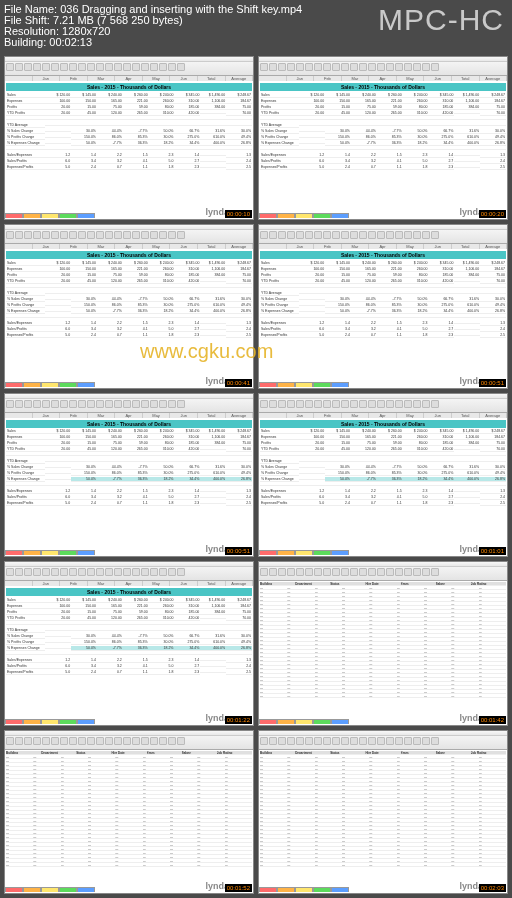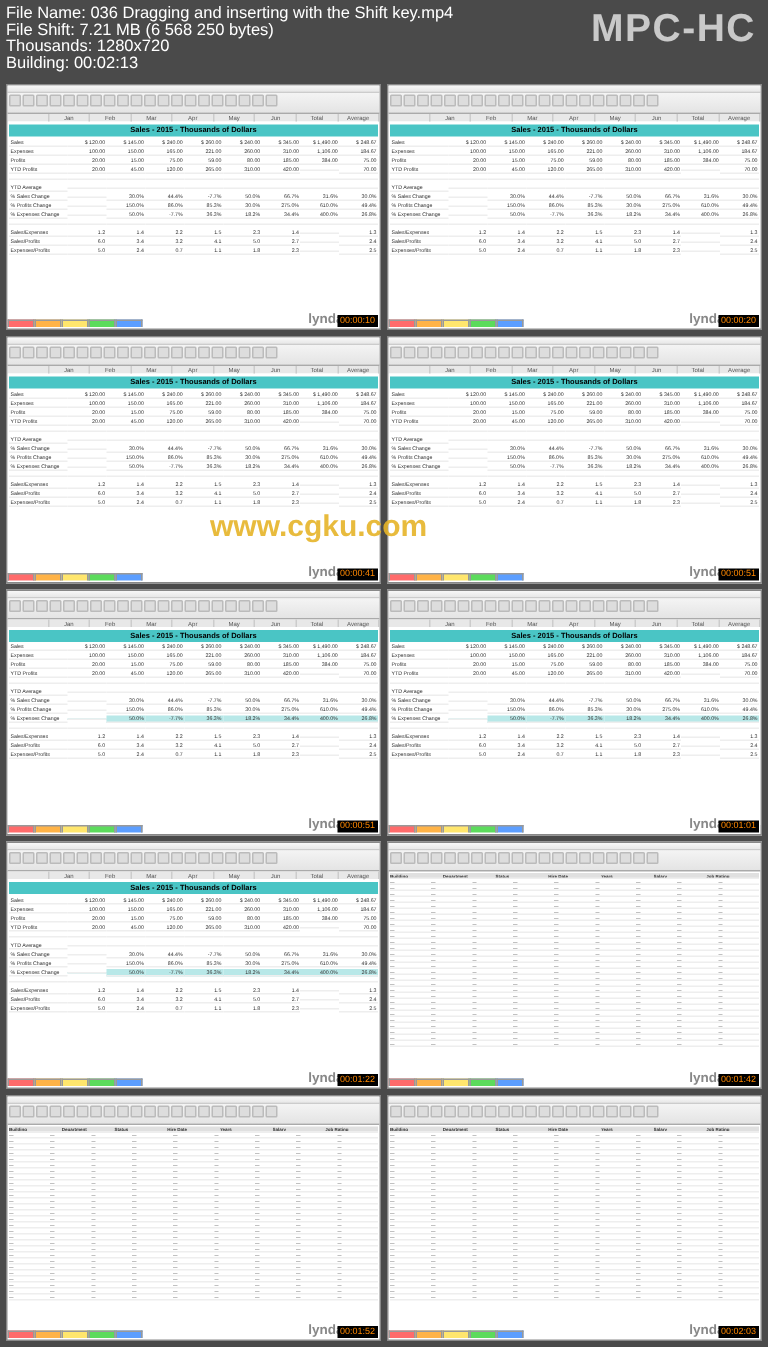--- a/index.html
+++ b/index.html
@@ -1,52 +1,52 @@
 <!DOCTYPE html>
 <html><head>
 <meta charset="utf-8">
 <style>
 *{box-sizing:border-box;margin:0;padding:0}
 body{width:512px;height:898px;background:#4a4a4a;font-family:Arial,sans-serif;font-size:6px;position:relative;overflow:hidden}
-.watermark{position:absolute;top:3px;right:8px;color:rgba(255,255,255,0.7);font-size:26px;font-weight:bold;letter-spacing:1px;z-index:100}
+.watermark{position:absolute;top:3px;right:8px;color:rgba(255,255,255,0.7);font-size:30px;font-weight:normal;letter-spacing:1px;z-index:100}
 .meta{position:absolute;top:4px;left:4px;color:#fff;font-size:11px;line-height:11px;z-index:100}
 .grid{position:absolute;top:56px;left:4px;right:4px;bottom:4px;display:grid;grid-template-columns:1fr 1fr;grid-template-rows:repeat(5,1fr);gap:4px}
 .thumb{background:#fff;position:relative;overflow:hidden;border:1px solid #888}
 .menubar{height:5px;background:linear-gradient(#f8f8f8,#e8e8e8);border-bottom:1px solid #ccc}
 .ribbon{height:14px;background:linear-gradient(#f4f4f4,#e4e4e4);border-bottom:1px solid #aaa;display:flex;gap:1px;padding:1px}
 .rbtn{width:8px;height:8px;background:#ddd;border:1px solid #bbb;border-radius:1px}
 .colhdr{height:5px;background:#e8e8e8;display:flex}
 .ch{flex:1;border-right:1px solid #ccc;font-size:4px;text-align:center;color:#555}
 .sheet{background:#fff;height:calc(100% - 30px);padding:1px}
 .title{background:#4ac5c5;color:#000;font-size:5px;font-weight:bold;text-align:center;padding:1px;margin:1px 0}
 .tbl{font-size:3.5px;color:#333}
 .tr{display:flex;height:6px;align-items:center}
 .tc{flex:1;text-align:right;padding-right:1px;border-bottom:1px solid #eee;overflow:hidden;white-space:nowrap}
 .tc.lbl{flex:1.5;text-align:left;padding-left:1px}
 .tc.hl{background:#b8e8e8}
 .lynda{position:absolute;bottom:2px;right:24px;color:#888;font-size:9px;font-weight:bold}
 .tstamp{position:absolute;bottom:1px;right:1px;background:#000;color:#ff8800;font-size:6px;padding:1px 2px}
 .sheettabs{position:absolute;bottom:0;left:0;height:6px;display:flex;gap:0}
 .stab{width:18px;height:5px;border:1px solid #999;border-bottom:none;font-size:3px}
 .s1{background:#ff6b6b}.s2{background:#ffb347}.s3{background:#ffe66d}.s4{background:#5cdb5c}.s5{background:#5c9eff}
-.wm2{position:absolute;top:340px;left:140px;color:rgba(230,180,40,0.9);font-size:20px;font-weight:bold;z-index:200;pointer-events:none}
+.wm2{position:absolute;top:340px;left:140px;color:rgba(230,180,40,0.9);font-size:20px;font-weight:normal;z-index:200;pointer-events:none}
 .datasheet{font-size:3px;color:#333;padding:1px}
 .dr{display:flex;height:4px;border-bottom:1px solid #eee}
 .dc{flex:1;overflow:hidden;white-space:nowrap}
 .dhdr{background:#e0e0e0;font-weight:bold}
 </style>
 </head>
 <body>
 
 <div class="watermark">MPC-HC</div>
 
 <div class="meta">
   <div><span>File Name:</span> <span>036 Dragging and inserting with the Shift key.mp4</span></div>
-  <div><span>File Shift:</span> <span>7.21 MB (6 568 250 bytes)</span></div>
-  <div><span>Thousands:</span> <span>1280x720</span></div>
+  <div><span>File Shift:</span> <span>7.21 MB (7 568 250 bytes)</span></div>
+  <div><span>Resolution:</span> <span>1280x720</span></div>
   <div><span>Building:</span> <span>00:02:13</span></div>
 </div>
 
 <div class="wm2">www.cgku.com</div>
 
 <div class="grid">
     <div class="thumb">
     <div class="menubar"></div>
     <div class="ribbon">
       <div class="rbtn"></div>

